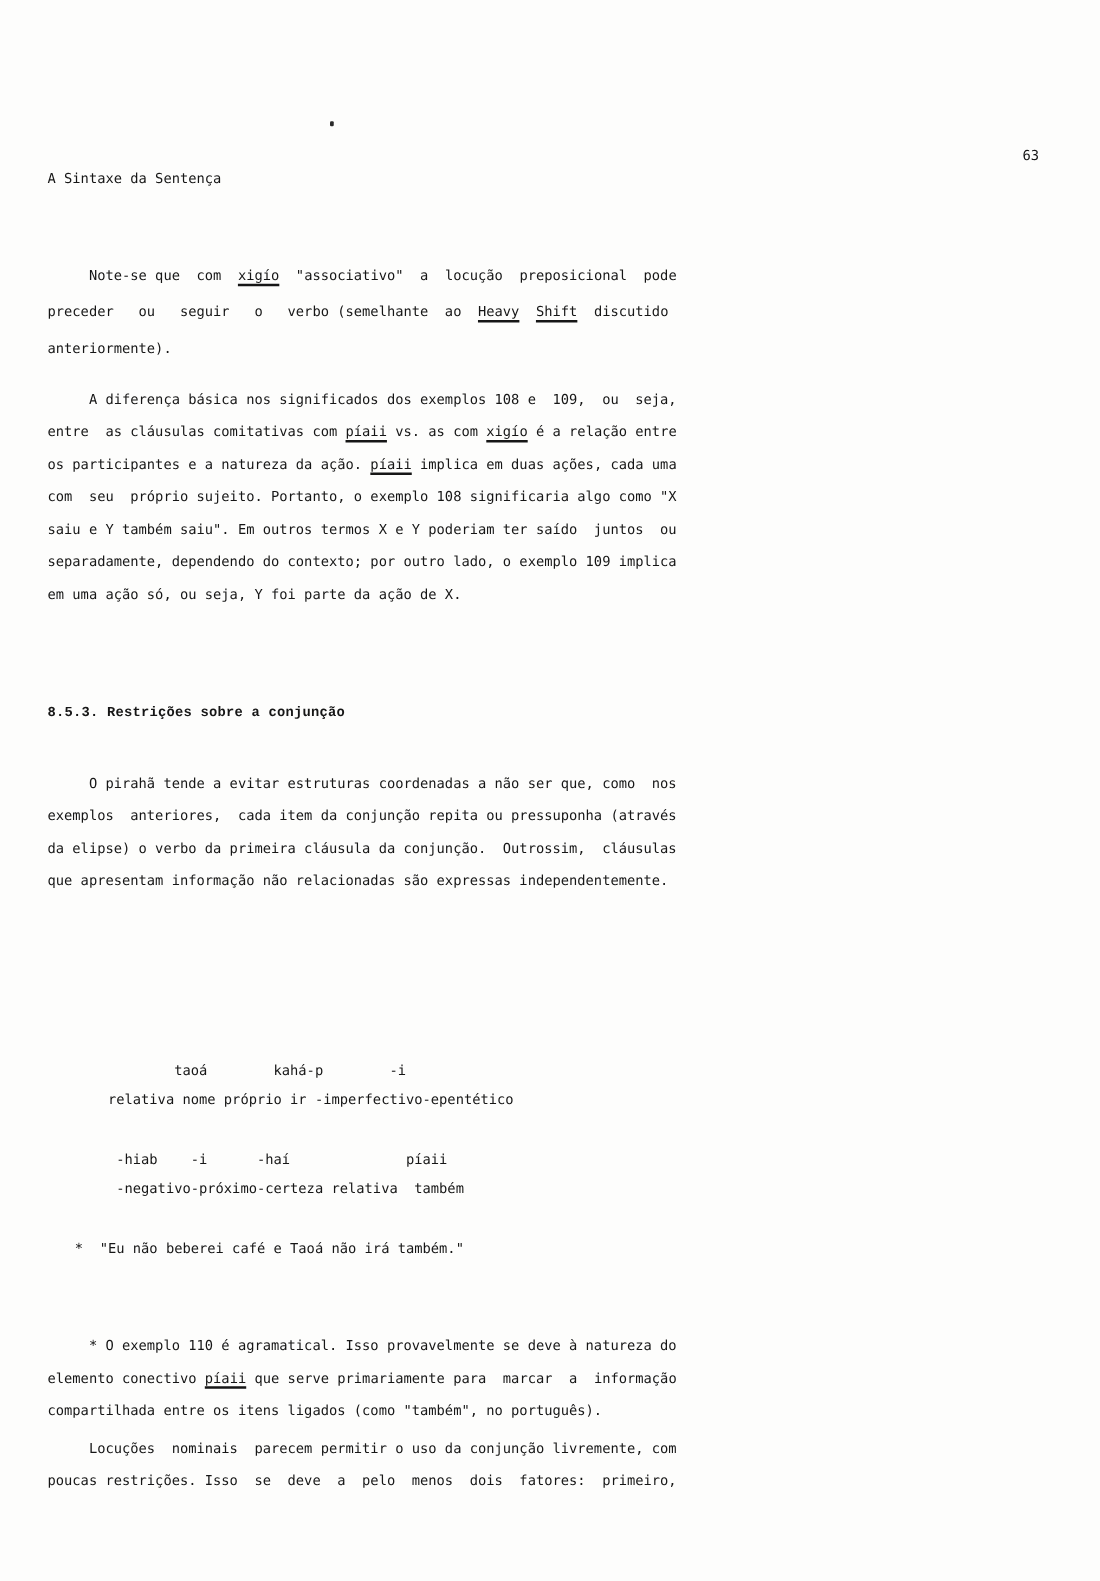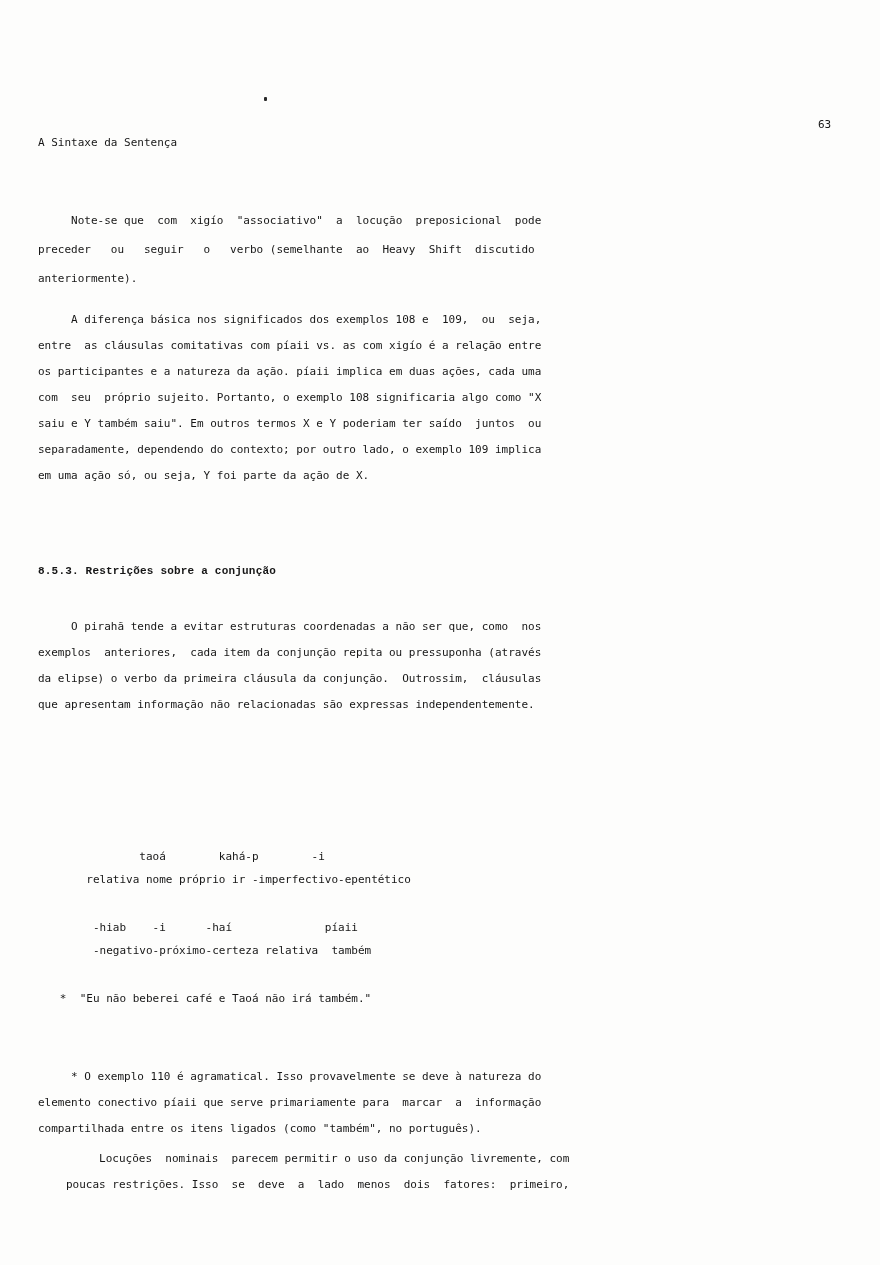--- a/index.html
+++ b/index.html
@@ -13,21 +13,21 @@
     width:880px;
     height:1265px;
     background:var(--paper);
     font-family:"DejaVu Sans Mono","Liberation Mono",monospace;
     font-size:11px;
     color:var(--ink);
     overflow:hidden;
   }
   .abs{position:absolute;white-space:pre;}
   .tline{white-space:pre;}
-  .u{text-underline-offset:3px;text-decoration-thickness:1.5px;}
+  .u{text-decoration:underline;text-underline-offset:3px;text-decoration-thickness:1.5px;}
   .lh29 .tline{line-height:29px;height:29px;}
   .lh26 .tline{line-height:26px;height:26px;}
   .lh23 .tline{line-height:23px;height:23px;}
   .heading{font-weight:bold;letter-spacing:0.2px;font-family:Liberation Mono, monospace;}
   .speck{
     position:absolute;width:3px;height:4px;background:#2a2a2a;border-radius:1px;
   }
   .hdr-title{position:absolute;left:38px;top:136px;white-space:pre;}
   .hdr-num{position:absolute;left:786px;top:118px;white-space:pre;margin-left:32px;}
 </style>
@@ -51,15 +51,15 @@
 
 
   <div class="abs lh23" style="left:40px;top:845px;"><div class="tline"><span>               taoá        kahá-p        -i</span></div><div class="tline"><span>       relativa nome próprio ir -imperfectivo-epentético</span></div></div>
 
   <div class="abs lh23" style="left:40px;top:916px;"><div class="tline"><span>        -hiab    -i      -haí              píaii</span></div><div class="tline"><span>        -negativo-próximo-certeza relativa  também</span></div></div>
 
   <div class="abs" style="left:40px;top:992px;">   *  "Eu não beberei café e Taoá não irá também."</div>
 
   <div class="abs lh26" style="left:38px;top:1064px;"><div class="tline"><span>     * O exemplo 110 é agramatical. Isso provavelmente se deve à natureza do</span></div><div class="tline"><span>elemento conectivo </span><span class="u">píaii</span><span> que serve primariamente para  marcar  a  informação</span></div><div class="tline"><span>compartilhada entre os itens ligados (como "também", no português).</span></div></div>
 
-  <div class="abs lh26" style="left:38px;top:1146px;margin-left:28px;"><div class="tline"><span>     Locuções  nominais  parecem permitir o uso da conjunção livremente, com</span></div><div class="tline"><span>poucas restrições. Isso  se  deve  a  lado  menos  dois  fatores:  primeiro,</span></div></div>
+  <div class="abs lh26" style="left:38px;top:1146px;"><div class="tline"><span>     Locuções  nominais  parecem permitir o uso da conjunção livremente, com</span></div><div class="tline"><span>poucas restrições. Isso  se  deve  a  pelo  menos  dois  fatores:  primeiro,</span></div></div>
 
 </div>
 
 </body></html>

